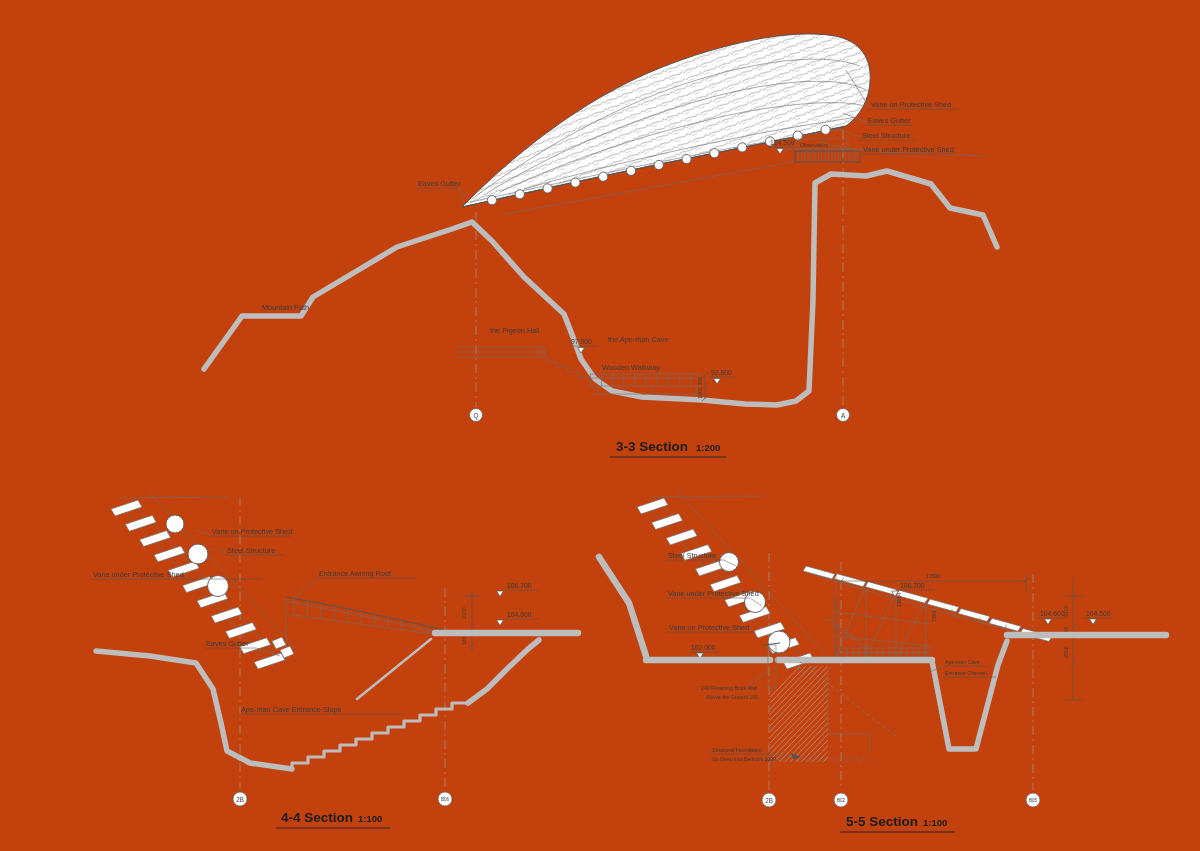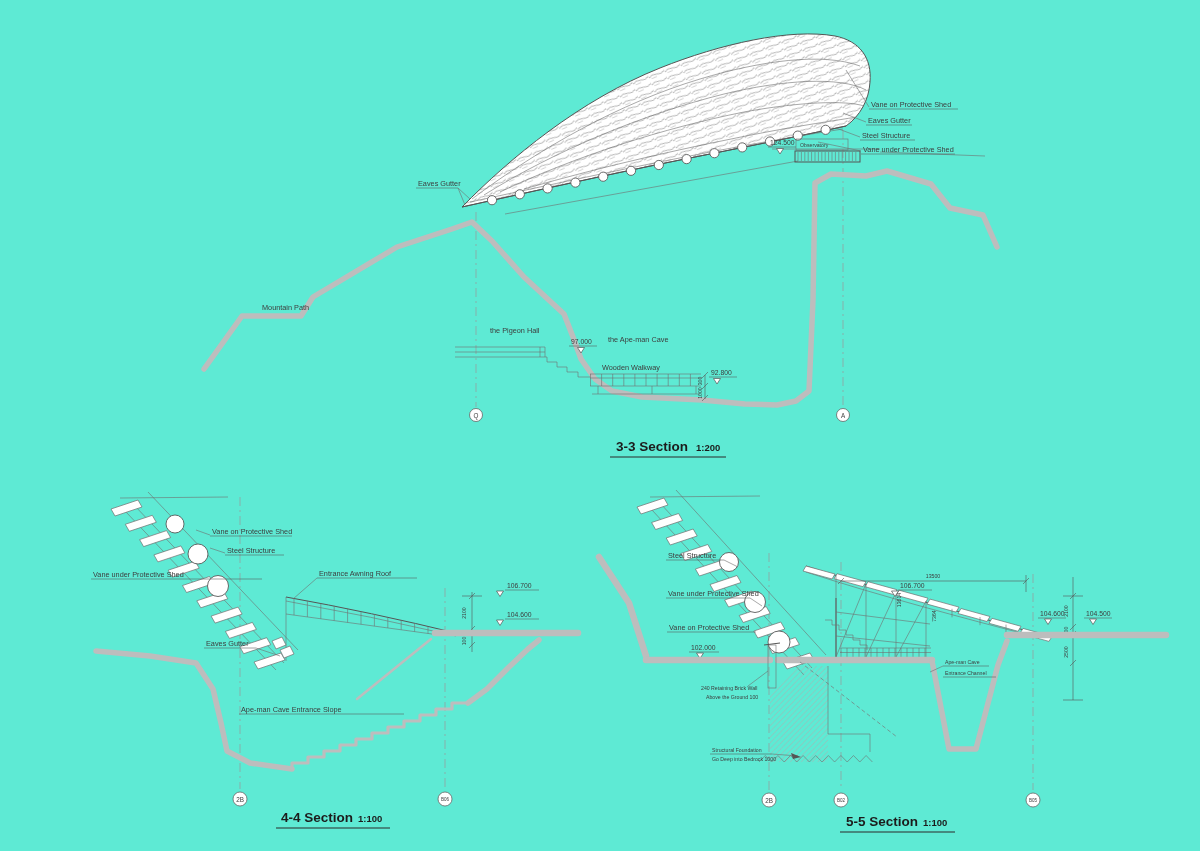--- a/index.html
+++ b/index.html
@@ -1,16 +1,16 @@
 <!DOCTYPE html>
 <html><head>
 <meta charset="utf-8">
 <style>
   html,body{margin:0;padding:0;background:#fff}
-  .canvas{width:1200px;height:851px;background:#5eead4;position:relative;overflow:hidden;font-family:"Liberation Sans",sans-serif}
+  .canvas{width:1200px;height:851px;background:#c2410c;position:relative;overflow:hidden;font-family:"Liberation Sans",sans-serif}
   svg{display:block}
   svg text{font-family:"Liberation Sans",sans-serif;fill:#3d3d3d}
   .thin{stroke:#6e6e6e;stroke-width:.6;fill:none}
   .med{stroke:#555;stroke-width:1;fill:none}
   .terrain{stroke:#bdbdbd;fill:none;stroke-linejoin:round;stroke-linecap:round}
   .t65{stroke-width:6.5}.t55{stroke-width:5.5}.t32{stroke-width:3.2}.t25{stroke-width:2.5}
   .cl{stroke:#9a9a9a;stroke-width:.7;stroke-dasharray:9 4 2 4;fill:none}
   .dashb{stroke:#777;stroke-width:.7;stroke-dasharray:4 2.5;fill:none}
   .ul{stroke:#555;stroke-width:.55}
   .diml{stroke:#555;stroke-width:.6;fill:none}

